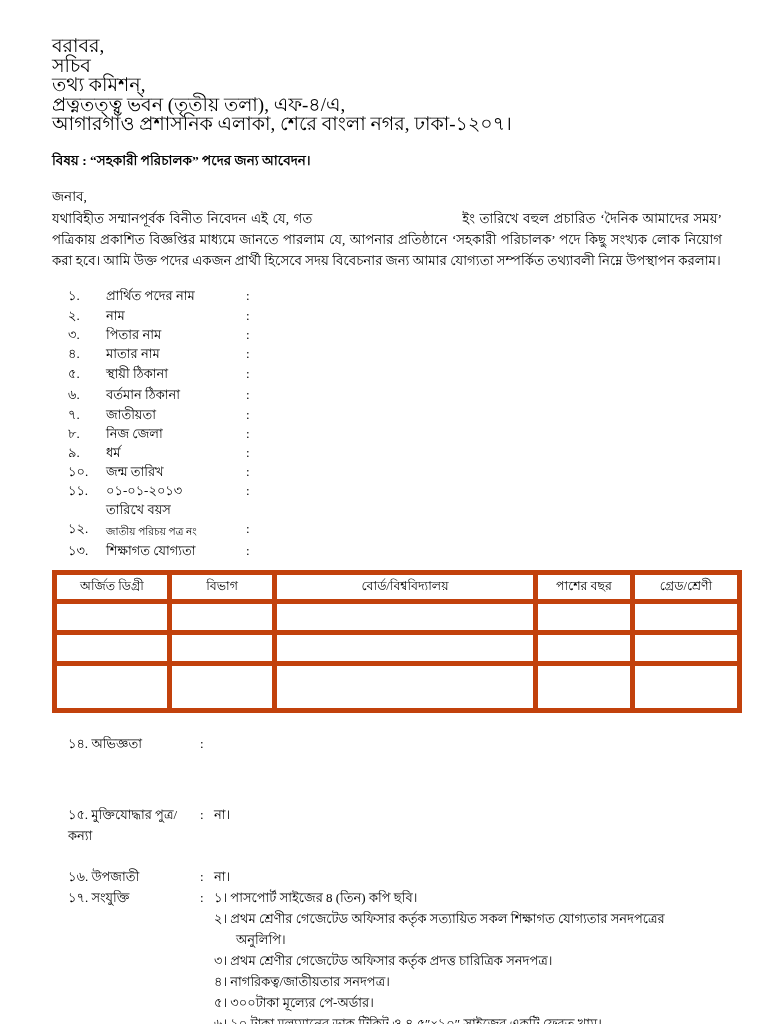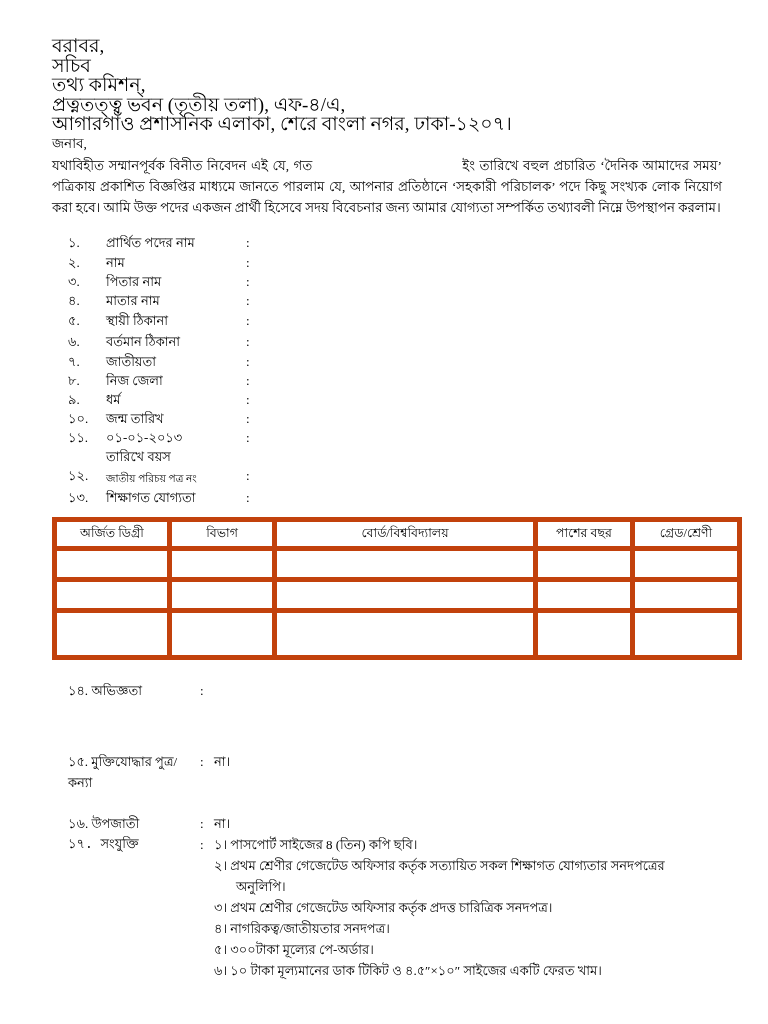--- a/index.html
+++ b/index.html
@@ -47,20 +47,21 @@
   
   .subject {
     margin-top: 17px;
     font-size: 13.5px;
     font-weight: bold;
     line-height: 19px;
   }
 
   
   .salutation {
+    margin-top: 17px;
     font-size: 13.5px;
     line-height: 19px;
   }
   .body-para {
     margin-top: 2px;
     font-size: 13.3px;
     line-height: 21px;
     text-align: justify;
     width: 670px;
   }
@@ -146,21 +147,21 @@
   .l-colon { width: 14px; flex: 0 0 14px; }
   .l-value { flex: 1 1 auto; }
 
   .attach-block { margin-top: 0px; }
   .attach-row {
     display: flex;
     align-items: flex-start;
     font-size: 13px;
     line-height: 21px;
   }
-  .attach-row .l-numlabel { width: 140px; flex: 0 0 140px; font-family: Liberation Mono, monospace; }
+  .attach-row .l-numlabel { width: 140px; flex: 0 0 140px; }
   .attach-items { flex: 1 1 auto; }
   .attach-item {
     font-size: 13px;
     line-height: 21px;
     text-indent: 0;
     padding-left: 0;
     max-width: 500px;
   }
   .attach-item .cont { display: block; padding-left: 22px; }
   .spacer-exp { height: 30px; }
@@ -173,20 +174,21 @@
 
 
     <div class="address">
       <div>বরাবর,</div>
       <div>সচিব</div>
       <div>তথ্য কমিশন্‌,</div>
       <div>প্রত্নতত্ত্ব ভবন (তৃতীয় তলা), এফ-৪/এ,</div>
       <div>আগারগাঁও প্রশাসনিক এলাকা, শেরে বাংলা নগর, ঢাকা-১২০৭।</div>
     </div>
 
+    <div class="subject">বিষয় : “সহকারী পরিচালক” পদের জন্য আবেদন।</div>
 
     <div class="salutation">জনাব,</div>
 
     <div class="body-para">
       <span>যথাবিহীত সম্মানপূর্বক বিনীত নিবেদন এই যে, গত</span><span class="gap-blank"></span><span>ইং তারিখে বহুল প্রচারিত ‘দৈনিক আমাদের সময়’ পত্রিকায় প্রকাশিত বিজ্ঞপ্তির মাধ্যমে জানতে পারলাম যে, আপনার প্রতিষ্ঠানে ‘সহকারী পরিচালক’ পদে কিছু সংখ্যক লোক নিয়োগ করা হবে। আমি উক্ত পদের একজন প্রার্থী হিসেবে সদয় বিবেচনার জন্য আমার যোগ্যতা সম্পর্কিত তথ্যাবলী নিম্নে উপস্থাপন করলাম।</span>
     </div>
 
     <div class="fields">
 
       <div class="field-row">

